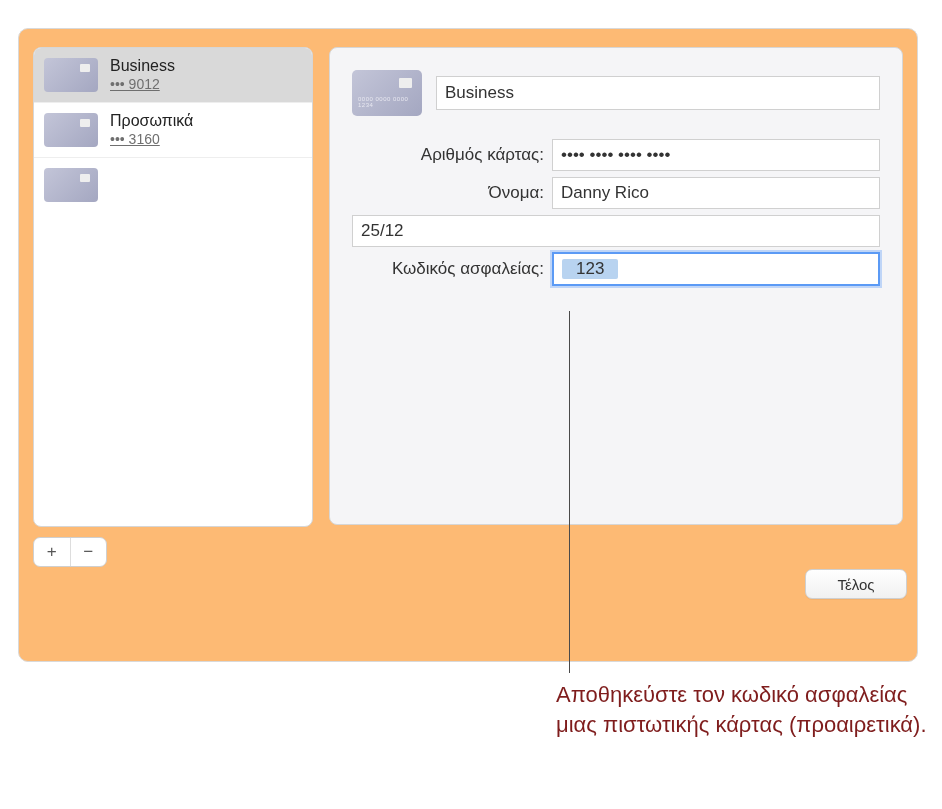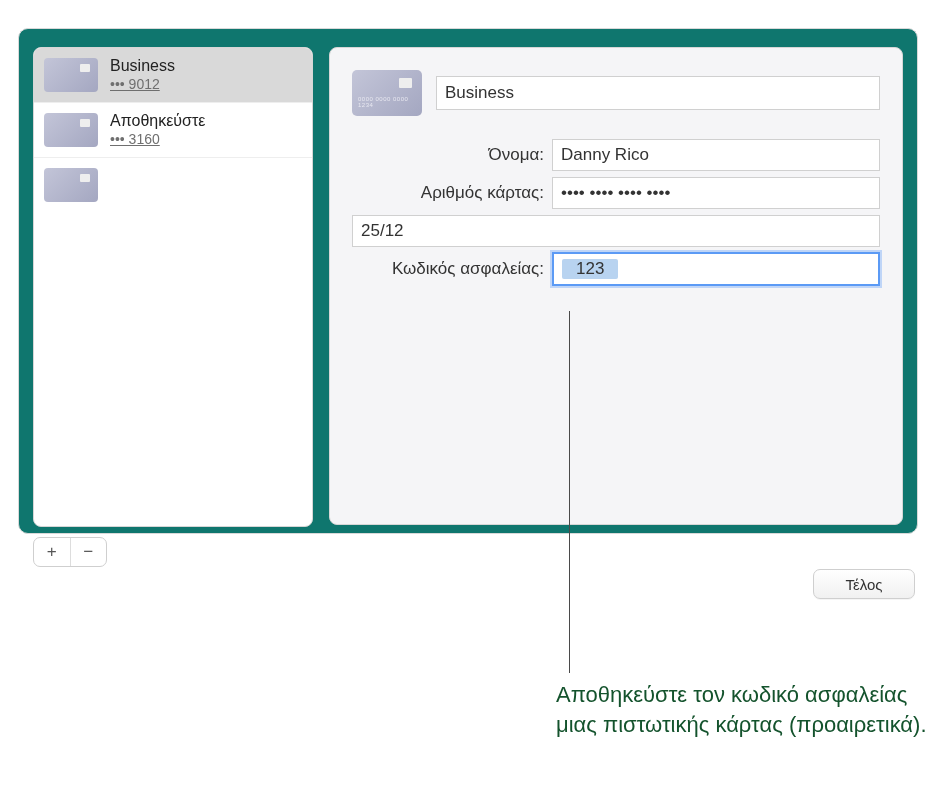--- a/index.html
+++ b/index.html
@@ -1,19 +1,19 @@
 <!DOCTYPE html>
 <html><head>
 <meta charset="utf-8">
 <style>
   html,body{margin:0;padding:0;font-family:-apple-system,"Helvetica Neue",Arial,sans-serif;background:#fff;color:#222;}
   .canvas{width:942px;height:809px;position:relative;}
   .window{
-    position:absolute;left:18px;top:28px;width:900px;height:506px;
-    border:1px solid #d9d9d9;border-radius:10px;background:#0f766e;box-sizing:border-box;
+    position:absolute;left:18px;top:28px;width:900px;height:634px;
+    border:1px solid #d9d9d9;border-radius:10px;background:#fdba74;box-sizing:border-box;
   }
   
   .sidebar{
     position:absolute;left:14px;top:18px;width:278px;height:478px;
     border:1px solid #d6d6d6;border-radius:8px;background:#fff;overflow:hidden;
   }
   .card-row{display:flex;align-items:center;height:54px;padding:0 10px;border-bottom:1px solid #eee;}
   .card-row:last-child{border-bottom:none;}
   .card-row.selected{background:#d9d9d9;}
   .card-thumb{width:54px;height:34px;border-radius:4px;background:linear-gradient(135deg,#c3c5d8,#a4a7c1);position:relative;margin-right:12px;flex-shrink:0;}
@@ -39,47 +39,47 @@
   .big-thumb::before{content:"0000 0000 0000 1234";position:absolute;bottom:8px;left:6px;font-size:6px;color:#e7e7f0;letter-spacing:.5px;}
   .title-input{flex:1;height:32px;background:#fff;border:1px solid #d0d0d0;border-radius:0;padding:0 8px;font-size:17px;color:#333;display:flex;align-items:center;}
   .form{display:flex;flex-direction:column;gap:0;}
   .field{display:flex;align-items:center;height:38px;}
   .field label{width:192px;text-align:right;font-size:17px;color:#333;padding-right:8px;}
   .field .value{flex:1;height:30px;background:#fff;border:1px solid #d0d0d0;padding:0 8px;font-size:17px;color:#333;display:flex;align-items:center;}
   .field .value.focused{border:2px solid #5b9af5;outline:2px solid rgba(91,154,245,.35);}
   .sel{background:#b8d3f0;border-radius:2px;padding:0 14px;}
   
   .done-btn{
-    position:absolute;right:2px;top:540px;width:100px;height:28px;
+    position:absolute;right:10px;top:540px;width:100px;height:28px;
     border:1px solid #cfcfcf;border-radius:7px;background:linear-gradient(#fff,#f1f1f1);
     display:flex;align-items:center;justify-content:center;font-size:15px;color:#333;cursor:pointer;
     box-shadow:0 1px 0 rgba(0,0,0,.04);
   }
   
   .callout-line{position:absolute;left:569px;top:311px;width:1px;height:362px;background:#4a4a4a;}
-  .callout-text{position:absolute;left:556px;top:680px;width:380px;font-size:22px;line-height:1.35;color:#14532d;}
+  .callout-text{position:absolute;left:556px;top:680px;width:380px;font-size:22px;line-height:1.35;color:#7f1d1d;}
 </style>
 </head>
 <body>
 <div class="canvas">
 
 <div class="window">
 
   <div class="sidebar">
     <div class="card-row selected">
       <div class="card-thumb"></div>
       <div class="card-info">
         <span class="card-name">Business</span>
         <span class="card-mask">••• 9012</span>
       </div>
     </div>
     <div class="card-row">
       <div class="card-thumb"></div>
       <div class="card-info">
-        <span class="card-name">Αποθηκεύστε</span>
+        <span class="card-name">Προσωπικά</span>
         <span class="card-mask">••• 3160</span>
       </div>
     </div>
     <div class="card-row">
       <div class="card-thumb"></div>
     </div>
   </div>
 
   <div class="add-remove">
     <div class="btn">+</div>
@@ -87,26 +87,26 @@
     <div class="btn">−</div>
   </div>
 
   <div class="detail">
     <div class="title-row">
       <div class="big-thumb"></div>
       <div class="title-input">Business</div>
     </div>
     <div class="form">
       <div class="field">
+        <label>Αριθμός κάρτας:</label>
+        <div class="value">•••• •••• •••• ••••</div>
+      </div>
+      <div class="field">
         <label>Όνομα:</label>
         <div class="value">Danny Rico</div>
-      </div>
-      <div class="field">
-        <label>Αριθμός κάρτας:</label>
-        <div class="value">•••• •••• •••• ••••</div>
       </div>
       <div class="field">
         <div class="value">25/12</div>
       </div>
       <div class="field">
         <label>Κωδικός ασφαλείας:</label>
         <div class="value focused">
               <span class="sel">123</span>
             </div>
       </div>

